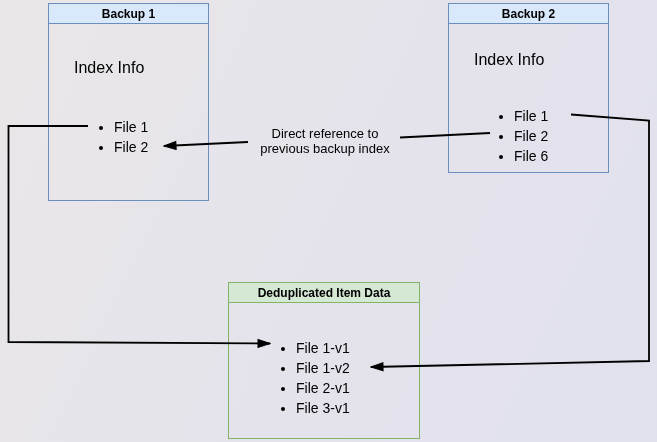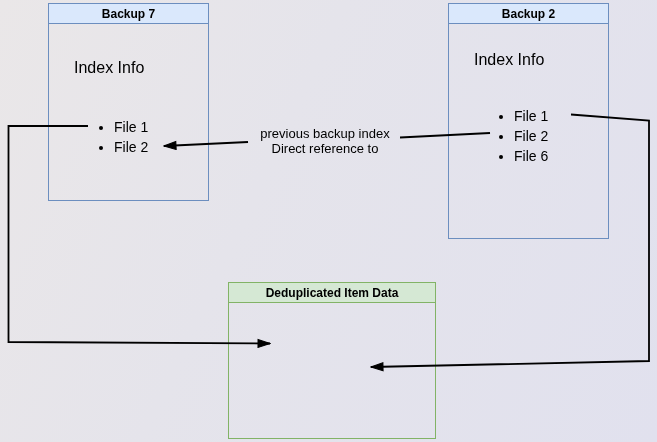--- a/index.html
+++ b/index.html
@@ -56,24 +56,24 @@
     position:absolute;
     margin:0;
     padding:0 0 0 65px;
     font-size:14px;
     line-height:20px;
     list-style:disc outside;
   }
   #backup1-box{left:48px;top:3px;width:161px;height:198px;}
   #backup1-box .index-label{top:55px;}
   #backup1-box ul.file-list{top:113px;}
-  #backup2-box{left:448px;top:3px;width:161px;height:236px;}
+  #backup2-box{left:448px;top:3px;width:161px;height:170px;}
   #backup2-box .index-label{top:47px;}
   #backup2-box ul.file-list{top:102px;}
-  #dedup-box{left:228px;top:282px;width:208px;height:157px;}
+  #dedup-box{left:228px;top:282px;width:192px;height:157px;}
   #dedup-box ul.file-list{top:55px;padding-left:67px;}
   #edge-label{
     position:absolute;
     left:250px;
     top:126px;
     width:150px;
     text-align:center;
     font-size:13px;
     line-height:15px;
   }
@@ -82,45 +82,51 @@
     left:0;top:0;
     pointer-events:none;
   }
 </style>
 </head>
 <body>
 
 <div id="canvas">
 
   <div id="backup1-box" class="shape-box blue-box">
-    <div class="box-header">Backup 7</div>
+    <div class="box-header">Backup 1</div>
     <div class="index-label">Index Info</div>
     <ul class="file-list">
         <li>File 1</li>
         <li>File 2</li>
       </ul>
   </div>
 
   <div id="backup2-box" class="shape-box blue-box">
     <div class="box-header">Backup 2</div>
     <div class="index-label">Index Info</div>
     <ul class="file-list">
         <li>File 1</li>
         <li>File 2</li>
         <li>File 6</li>
       </ul>
   </div>
 
   <div id="dedup-box" class="shape-box green-box">
     <div class="box-header">Deduplicated Item Data</div>
+    <ul class="file-list">
+        <li>File 1-v1</li>
+        <li>File 1-v2</li>
+        <li>File 2-v1</li>
+        <li>File 3-v1</li>
+      </ul>
   </div>
 
   <div id="edge-label">
+    <div>Direct reference to</div>
     <div>previous backup index</div>
-    <div>Direct reference to</div>
   </div>
 
   <svg id="arrow-layer" width="657" height="442" viewBox="0 0 657 442">
     <defs>
       <marker id="arrowhead" markerUnits="userSpaceOnUse" markerWidth="14" markerHeight="10" refX="13" refY="5" orient="auto">
         <path d="M1,1 L13,5 L1,9 Z" fill="#000000" stroke="#000000"></path>
       </marker>
     </defs>
 
     <polyline points="88,126 8.5,126 8.5,342 270,343.5" fill="none" stroke="#000000" stroke-width="1.8" marker-end="url(#arrowhead)"></polyline>

